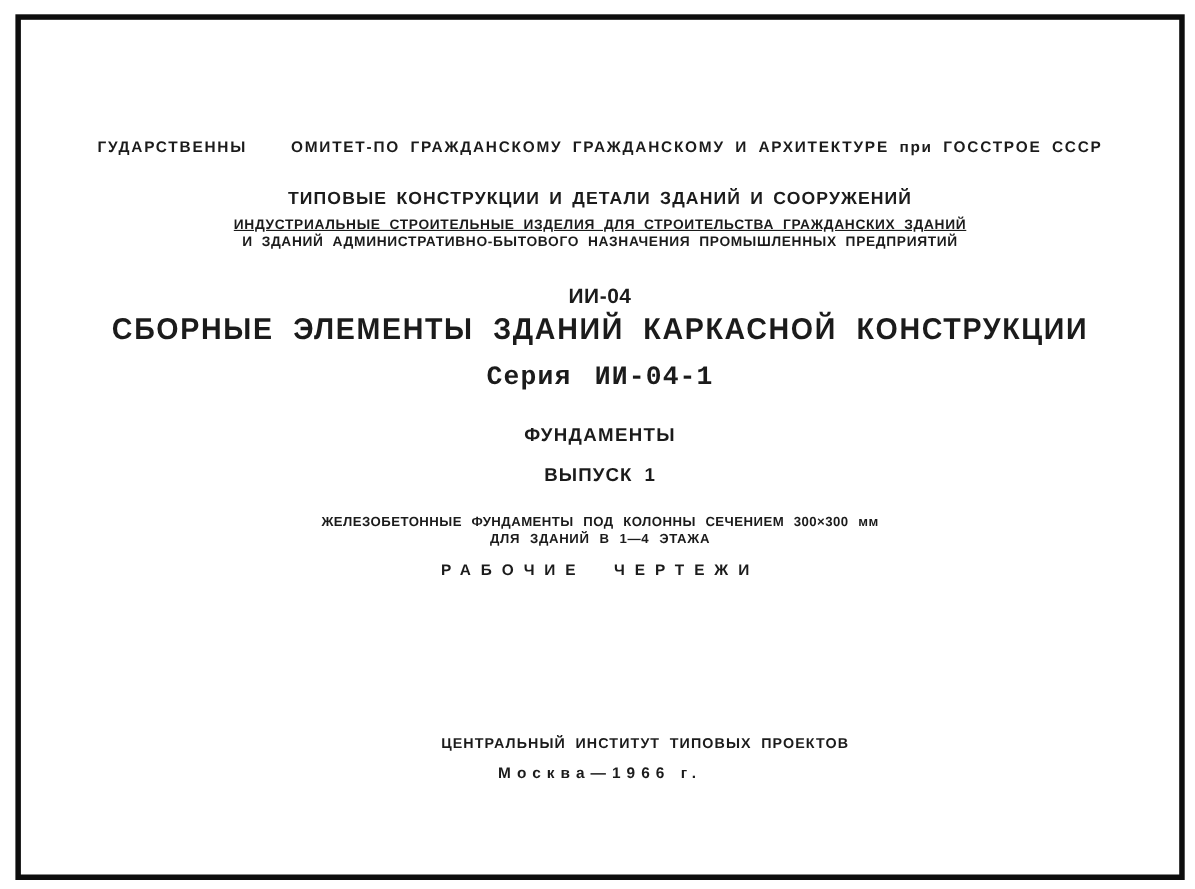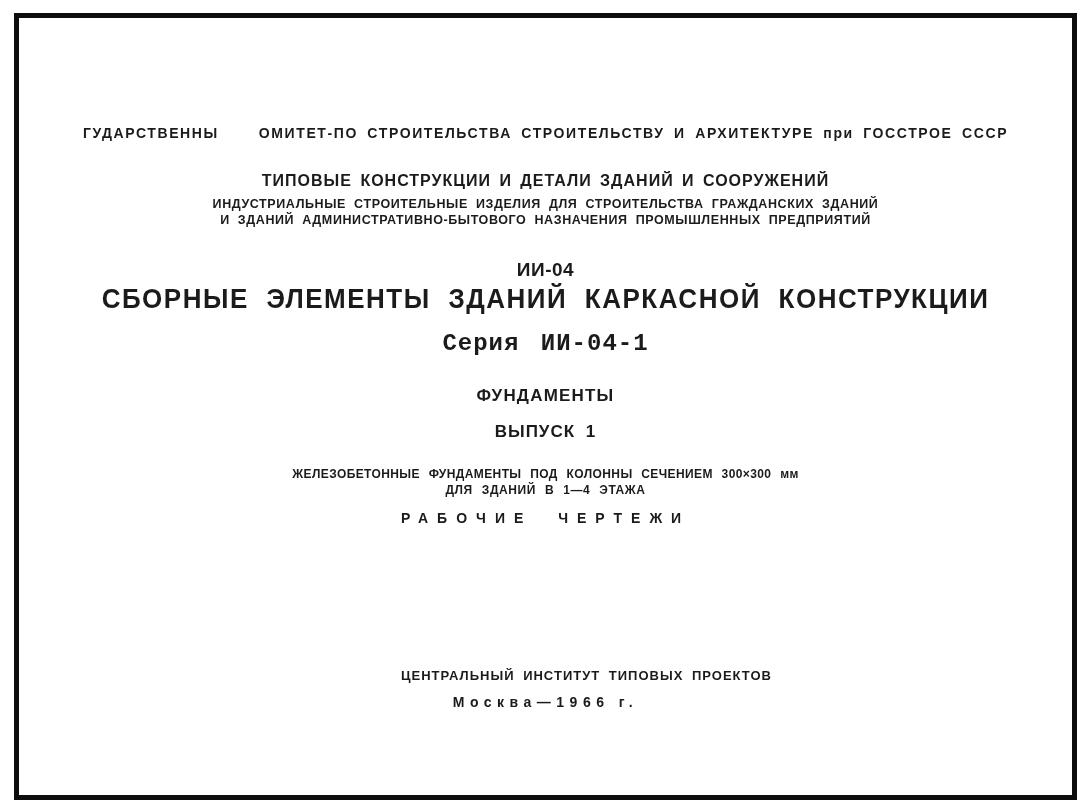--- a/index.html
+++ b/index.html
@@ -48,20 +48,21 @@
     top: 154px;
     font-size: 16px;
     letter-spacing: 1px;
     word-spacing: 3px;
   }
   .industrial-1 {
     top: 179px;
     font-size: 12.5px;
     letter-spacing: 0.6px;
     word-spacing: 4px;
+    text-decoration: underline;
   }
   .industrial-2 {
     top: 195px;
     font-size: 12.5px;
     letter-spacing: 0.6px;
     word-spacing: 4px;
   }
   .code {
     top: 241px;
     font-size: 19px;
@@ -123,21 +124,21 @@
     letter-spacing: 5.5px;
   }
 </style>
 </head>
 <body>
 
 <div class="page">
   <div class="frame">
 
     <div class="line committee">
-      <span>ГУДАРСТВЕННЫ</span><span class="gap"></span><span>ОМИТЕТ-ПО СТРОИТЕЛЬСТВА СТРОИТЕЛЬСТВУ И АРХИТЕКТУРЕ при ГОССТРОЕ СССР</span>
+      <span>ГУДАРСТВЕННЫ</span><span class="gap"></span><span>ОМИТЕТ-ПО ГРАЖДАНСКОМУ ГРАЖДАНСКОМУ И АРХИТЕКТУРЕ при ГОССТРОЕ СССР</span>
     </div>
 
     <div class="line tipovye">ТИПОВЫЕ КОНСТРУКЦИИ И ДЕТАЛИ ЗДАНИЙ И СООРУЖЕНИЙ</div>
 
     <div class="line industrial-1">ИНДУСТРИАЛЬНЫЕ СТРОИТЕЛЬНЫЕ ИЗДЕЛИЯ ДЛЯ СТРОИТЕЛЬСТВА ГРАЖДАНСКИХ ЗДАНИЙ</div>
 
     <div class="line industrial-2">И ЗДАНИЙ АДМИНИСТРАТИВНО-БЫТОВОГО НАЗНАЧЕНИЯ ПРОМЫШЛЕННЫХ ПРЕДПРИЯТИЙ</div>
 
     <div class="line code">ИИ-04</div>
 

